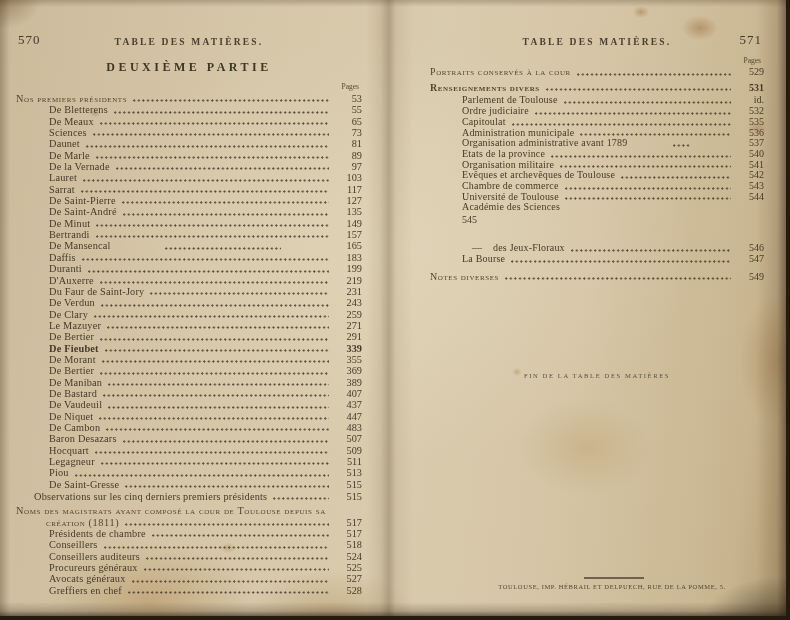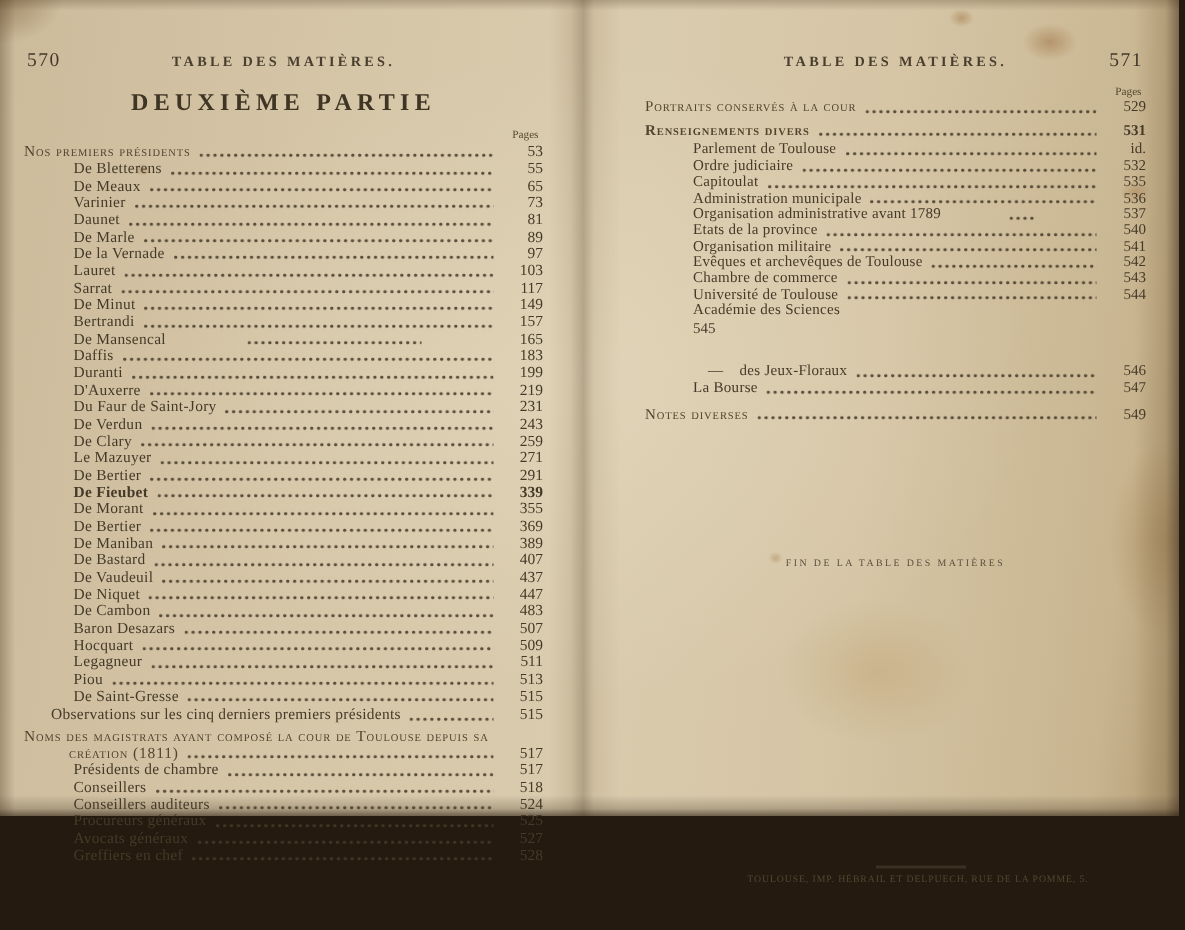--- a/index.html
+++ b/index.html
@@ -6,21 +6,21 @@
     --paper:#d6c7a8; --ink:#453a29; --caps-ink:#52452f; --muted-ink:#5c5140; --edge:#241a0f;
   }
   html,body{margin:0;padding:0;background:#111;}
   .photo{
     position:relative; width:790px; height:620px; overflow:hidden;
     background:var(--edge);
     font-family:"Liberation Serif","DejaVu Serif",serif;
     color:var(--ink);
   }
   .spread{
-    position:absolute; left:0; top:0; width:786px; height:544px;
+    position:absolute; left:0; top:0; width:786px; height:616px;
     background:
       
       linear-gradient(to top, rgba(40,28,15,.6) 0px, rgba(40,28,15,.22) 5px, rgba(40,28,15,0) 14px),
       
       linear-gradient(to left, rgba(58,42,24,.55) 0px, rgba(120,95,60,.28) 9px, rgba(120,95,60,0) 30px),
       
       linear-gradient(to right, rgba(90,70,45,.38) 0px, rgba(90,70,45,0) 10px),
       linear-gradient(to bottom, rgba(90,70,45,.30) 0px, rgba(90,70,45,0) 7px),
       
       linear-gradient(90deg, rgba(0,0,0,0) 0px, rgba(0,0,0,0) 366px, rgba(130,105,70,.14) 380px, rgba(84,64,40,.30) 389px, rgba(130,105,70,.12) 396px, rgba(0,0,0,0) 414px),
@@ -45,21 +45,21 @@
   .page-left{left:16px; top:30px; width:346px;}
   .page-right{left:430px; top:30px; width:334px;}
   .folio{position:absolute; top:2px; font-size:13px; letter-spacing:1px; color:#43382a;}
   .folio-left{left:2px;}
   .folio-right{right:2px;}
   .running-title{
     text-align:center; font-size:9.5px; letter-spacing:2.2px; padding-top:7px;
     color:#4a3f2f; font-variant:small-caps; text-transform:uppercase; font-weight:600;
   }
   .part-title{
-    margin:13px 0 0 0; text-align:center; font-size:16px; font-weight:bold; letter-spacing:3.5px;
+    margin:13px 0 0 0; text-align:center; font-size:12px; font-weight:bold; letter-spacing:3.5px;
     color:#3f3524;
   }
   .pages-label{ text-align:right; font-size:7.5px; color:#55482f; padding-right:3px; }
   .pl-left{margin-top:7px;}
   .pl-right{margin-top:9px;}
   .entries{margin-top:2px;}
   .row{
     display:flex; align-items:baseline; white-space:nowrap;
   }
   .page-left .row{font-size:10.3px; line-height:11.35px;}
@@ -105,21 +105,21 @@
             <span class="label">De Bletterens</span>
             <span class="dots"></span>
             <span class="page-num">55</span>
           </div>
           <div class="row" style="padding-left: 33px;">
             <span class="label">De Meaux</span>
             <span class="dots"></span>
             <span class="page-num">65</span>
           </div>
           <div class="row" style="padding-left: 33px;">
-            <span class="label">Varinier</span>
+            <span class="label">Sciences</span>
             <span class="dots"></span>
             <span class="page-num">73</span>
           </div>
           <div class="row" style="padding-left: 33px;">
             <span class="label">Daunet</span>
             <span class="dots"></span>
             <span class="page-num">81</span>
           </div>
           <div class="row" style="padding-left: 33px;">
             <span class="label">De Marle</span>
@@ -133,20 +133,30 @@
           </div>
           <div class="row" style="padding-left: 33px;">
             <span class="label">Lauret</span>
             <span class="dots"></span>
             <span class="page-num">103</span>
           </div>
           <div class="row" style="padding-left: 33px;">
             <span class="label">Sarrat</span>
             <span class="dots"></span>
             <span class="page-num">117</span>
+          </div>
+          <div class="row" style="padding-left: 33px;">
+            <span class="label">De Saint-Pierre</span>
+            <span class="dots"></span>
+            <span class="page-num">127</span>
+          </div>
+          <div class="row" style="padding-left: 33px;">
+            <span class="label">De Saint-André</span>
+            <span class="dots"></span>
+            <span class="page-num">135</span>
           </div>
           <div class="row" style="padding-left: 33px;">
             <span class="label">De Minut</span>
             <span class="dots"></span>
             <span class="page-num">149</span>
           </div>
           <div class="row" style="padding-left: 33px; justify-content: flex-end;">
             <span class="label">Bertrandi</span>
             <span class="dots"></span>
             <span class="page-num">157</span>

